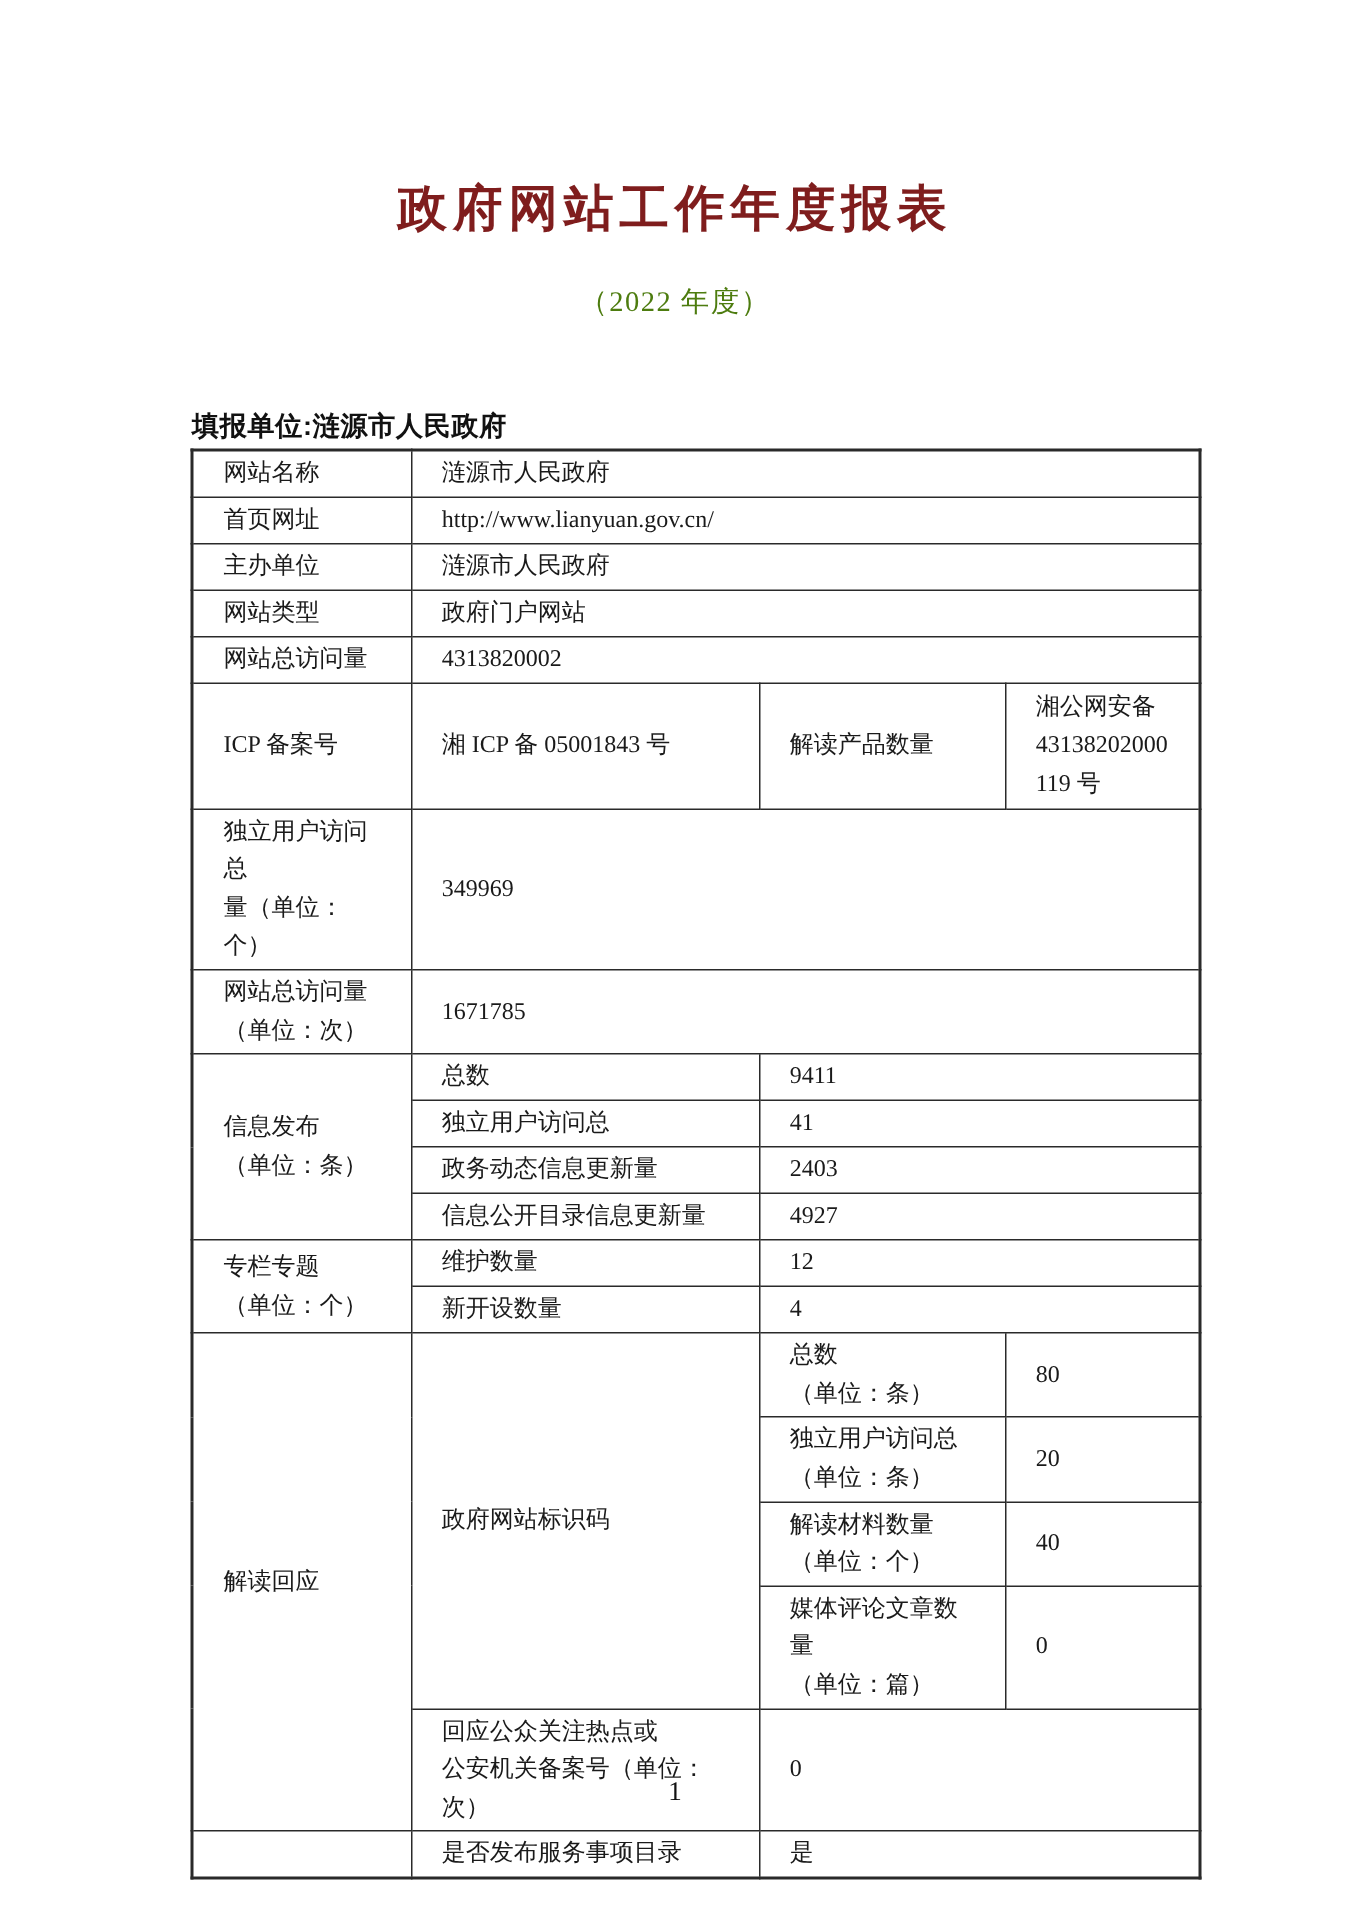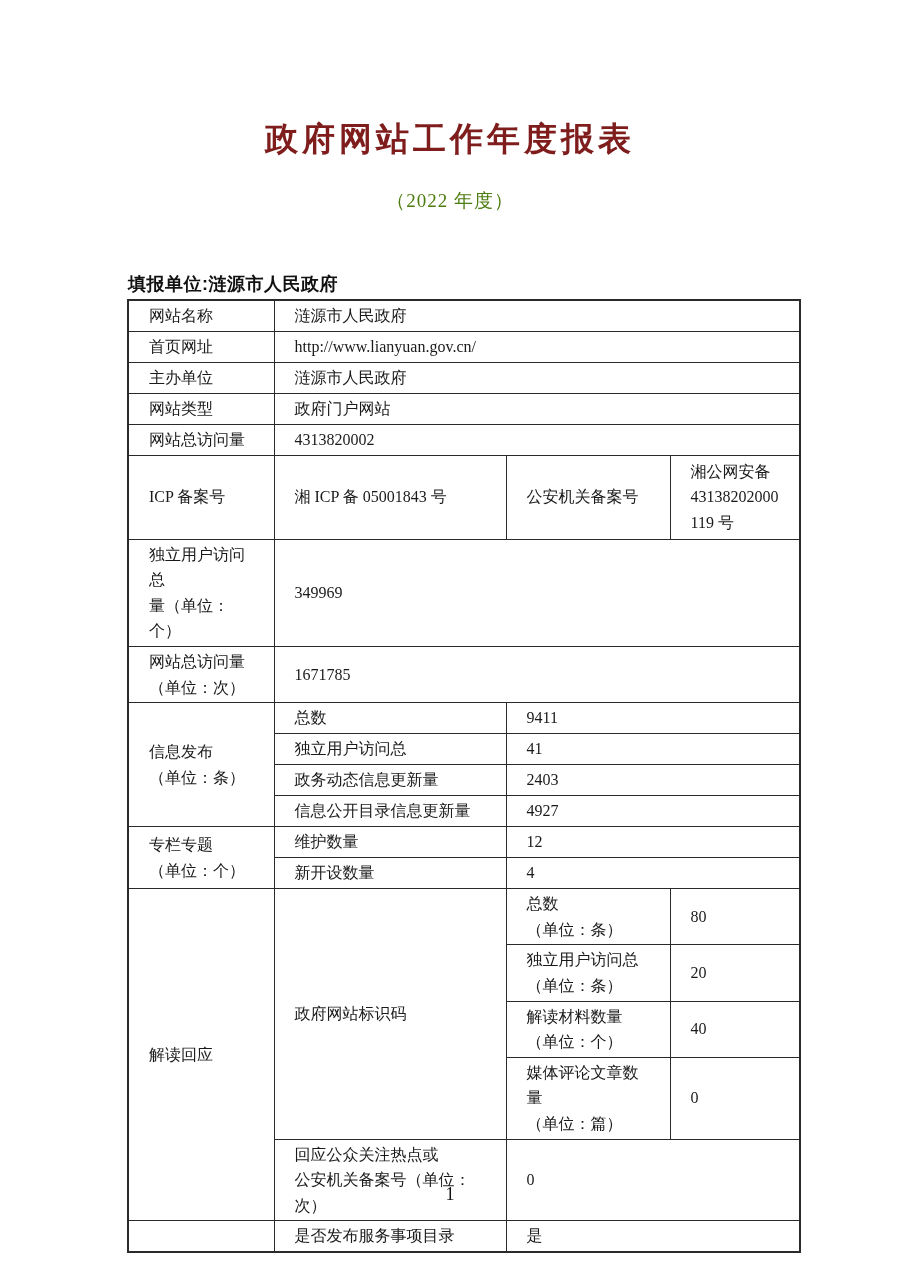--- a/index.html
+++ b/index.html
@@ -124,21 +124,21 @@
         <td>网站类型</td>
         <td colspan="3">政府门户网站</td>
       </tr>
       <tr class="h-basic">
         <td>网站总访问量</td>
         <td colspan="3">4313820002</td>
       </tr>
       <tr class="h-icp">
         <td>ICP 备案号</td>
         <td>湘 ICP 备 05001843 号</td>
-        <td>公安机关备案号</td>
+        <td>解读产品数量</td>
         <td>湘公网安备
 43138202000
 119 号</td>
       </tr>
       <tr class="h-visit">
         <td>独立用户访问总
 量（单位：个）</td>
         <td colspan="3">349969</td>
       </tr>
       <tr class="h-visit">

